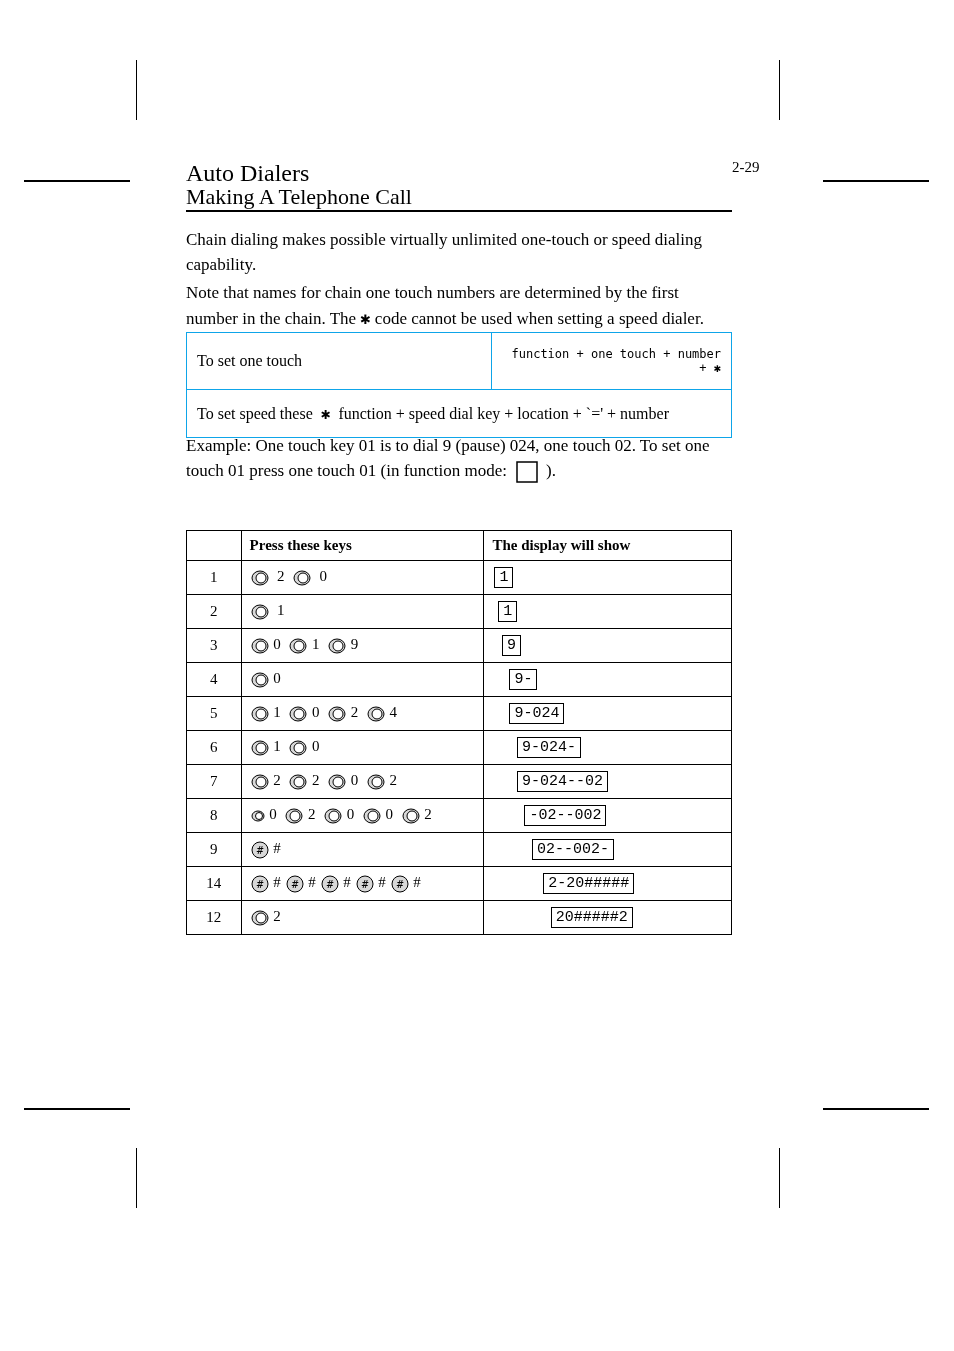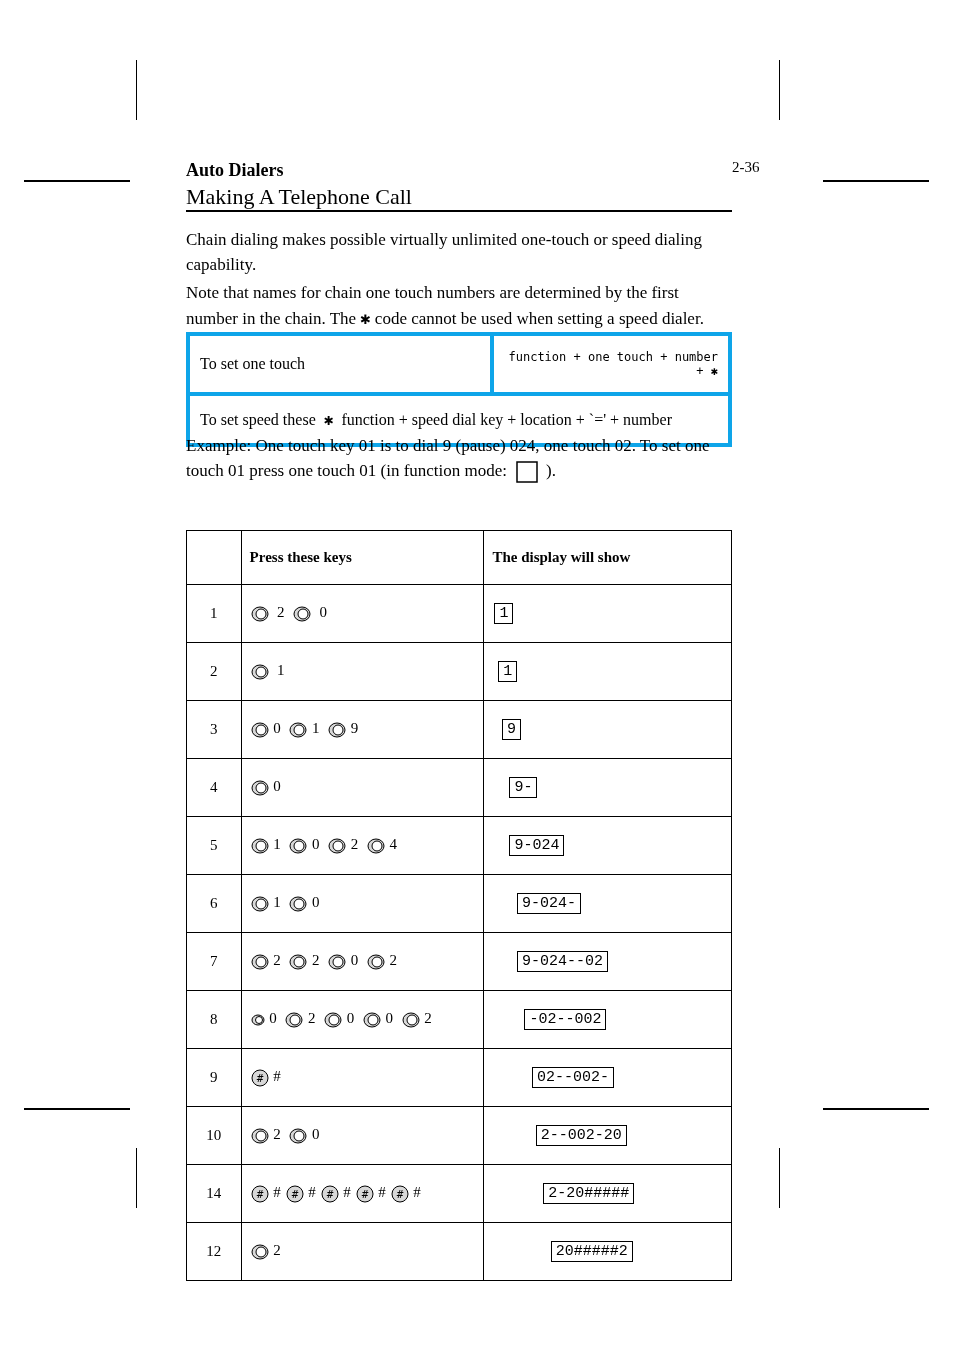--- a/index.html
+++ b/index.html
@@ -4,35 +4,35 @@
 <style>
   html,body{margin:0;padding:0;background:#fff;color:#000;font-family:"Times New Roman",serif;}
   .page{width:954px;height:1351px;position:relative;box-sizing:border-box;}
   
   .crop-v-top-left{position:absolute;left:136px;top:60px;width:0;height:60px;border-left:1px solid #000;}
   .crop-v-top-right{position:absolute;left:779px;top:60px;width:0;height:60px;border-left:1px solid #000;}
   .top-rule{position:absolute;left:24px;top:180px;width:106px;border-top:2px solid #000;}
   .top-rule-right{position:absolute;left:823px;top:180px;width:106px;border-top:2px solid #000;}
   .section-rule{position:absolute;left:186px;top:210px;width:546px;border-top:2px solid #000;}
   .page-number{position:absolute;font-size:15px;}
-  .section-title{position:absolute;left:186px;top:160px;font-size:18px;font-weight:bold;}
+  .section-title{position:absolute;left:186px;top:160px;font-size:24px;font-weight:normal;}
   .section-sub{position:absolute;left:186px;top:184px;font-size:22px;}
   .intro-area{position:absolute;left:186px;top:228px;width:546px;font-size:17px;line-height:1.45;}
   .intro-area p{margin:0 0 4px 0;}
   
   .table1{position:absolute;left:186px;top:332px;width:546px;border:1.5px solid #000;border-collapse:collapse;font-size:16px;}
-  .table1 td{border:4px solid #0ea5e9;padding:14px 10px;vertical-align:middle;}
+  .table1 td{border:1px solid #0ea5e9;padding:14px 10px;vertical-align:middle;}
   .table1 td:first-child{width:56%;}
   .c-right{text-align:right;font-family:monospace;font-size:12px;}
   
   .sym{display:inline-block;font-family:monospace;font-weight:bold;}
   .example-intro{position:absolute;left:186px;top:434px;width:546px;font-size:17px;line-height:1.45;}
   
   .table2{position:absolute;left:186px;top:530px;width:546px;border:1.5px solid #000;border-collapse:collapse;font-size:15px;}
-  .table2 th,.table2 td{border:1px solid #000;padding:18px 8px;vertical-align:middle;}
+  .table2 th,.table2 td{border:1px solid #000;padding:6px 8px;vertical-align:middle;}
   .table2 th{font-weight:bold;text-align:left;}
   .table2 .col1{width:40px;text-align:center;}
   .table2 .col2{width:246px;}
   .table2 .col3{width:246px;margin-left:19px;}
   .disp{font-family:"Courier New",monospace;display:inline-block;border:1px solid #000;padding:1px 4px;margin-left:2px;}
   .leadspace{display:inline-block;white-space:pre;}
   
   svg.key{vertical-align:middle;}
   
   .bot-rule-left{position:absolute;left:24px;top:1108px;width:106px;border-top:2px solid #000;}
@@ -43,21 +43,21 @@
 </head>
 <body>
 
 <div class="page">
 
   <div class="crop-v-top-left"></div>
   <div class="crop-v-top-right"></div>
   <div class="top-rule"></div>
   <div class="top-rule-right"></div>
 
-  <div class="page-number" style="left:732px;top:159px;">2-36</div>
+  <div class="page-number" style="left:732px;top:159px;">2-29</div>
 
   <div class="section-title">Auto Dialers</div>
   <div class="section-sub">Making A Telephone Call</div>
   <div class="section-rule"></div>
 
   <div class="intro-area">
     <p>Chain dialing makes possible virtually unlimited one-touch or speed dialing capability.</p>
     <p>
       <span>Note that names for chain one touch numbers are determined by the first number in the chain. The </span><span class="sym">✱</span><span> code cannot be used when setting a speed dialer.</span>
     </p>
@@ -267,36 +267,20 @@
         <svg class="key" width="20" height="20">
               <circle cx="10" cy="10" r="8" fill="#d8d8d8" stroke="#000"></circle>
               <text x="10" y="14" text-anchor="middle" font-size="11" font-family="monospace">#</text>
             </svg>&nbsp;#
       </td>
       <td class="col3">
         <span class="leadspace">          </span><span class="disp">02--002-</span>
       </td>
     </tr>
 
-    <tr>
-      <td class="col1">10</td>
-      <td class="col2">
-        <svg class="key" width="20" height="20">
-              <ellipse cx="10" cy="10" rx="8" ry="7" fill="#d8d8d8" stroke="#000"></ellipse>
-              <ellipse cx="11" cy="10" rx="5" ry="5" fill="#fff" stroke="#000"></ellipse>
-            </svg>&nbsp;2&nbsp;
-        <svg class="key" width="20" height="20">
-              <ellipse cx="10" cy="10" rx="8" ry="7" fill="#d8d8d8" stroke="#000"></ellipse>
-              <ellipse cx="11" cy="10" rx="5" ry="5" fill="#fff" stroke="#000"></ellipse>
-            </svg>&nbsp;0
-      </td>
-      <td class="col3">
-        <span class="leadspace">           </span><span class="disp">2--002-20</span>
-      </td>
-    </tr>
 
     <tr>
       <td class="col1">14</td>
       <td class="col2">
         <svg class="key" width="20" height="20">
               <circle cx="10" cy="10" r="8" fill="#d8d8d8" stroke="#000"></circle>
               <text x="10" y="14" text-anchor="middle" font-size="11" font-family="monospace">#</text>
             </svg>&nbsp;#
         <svg class="key" width="20" height="20">
               <circle cx="10" cy="10" r="8" fill="#d8d8d8" stroke="#000"></circle>

